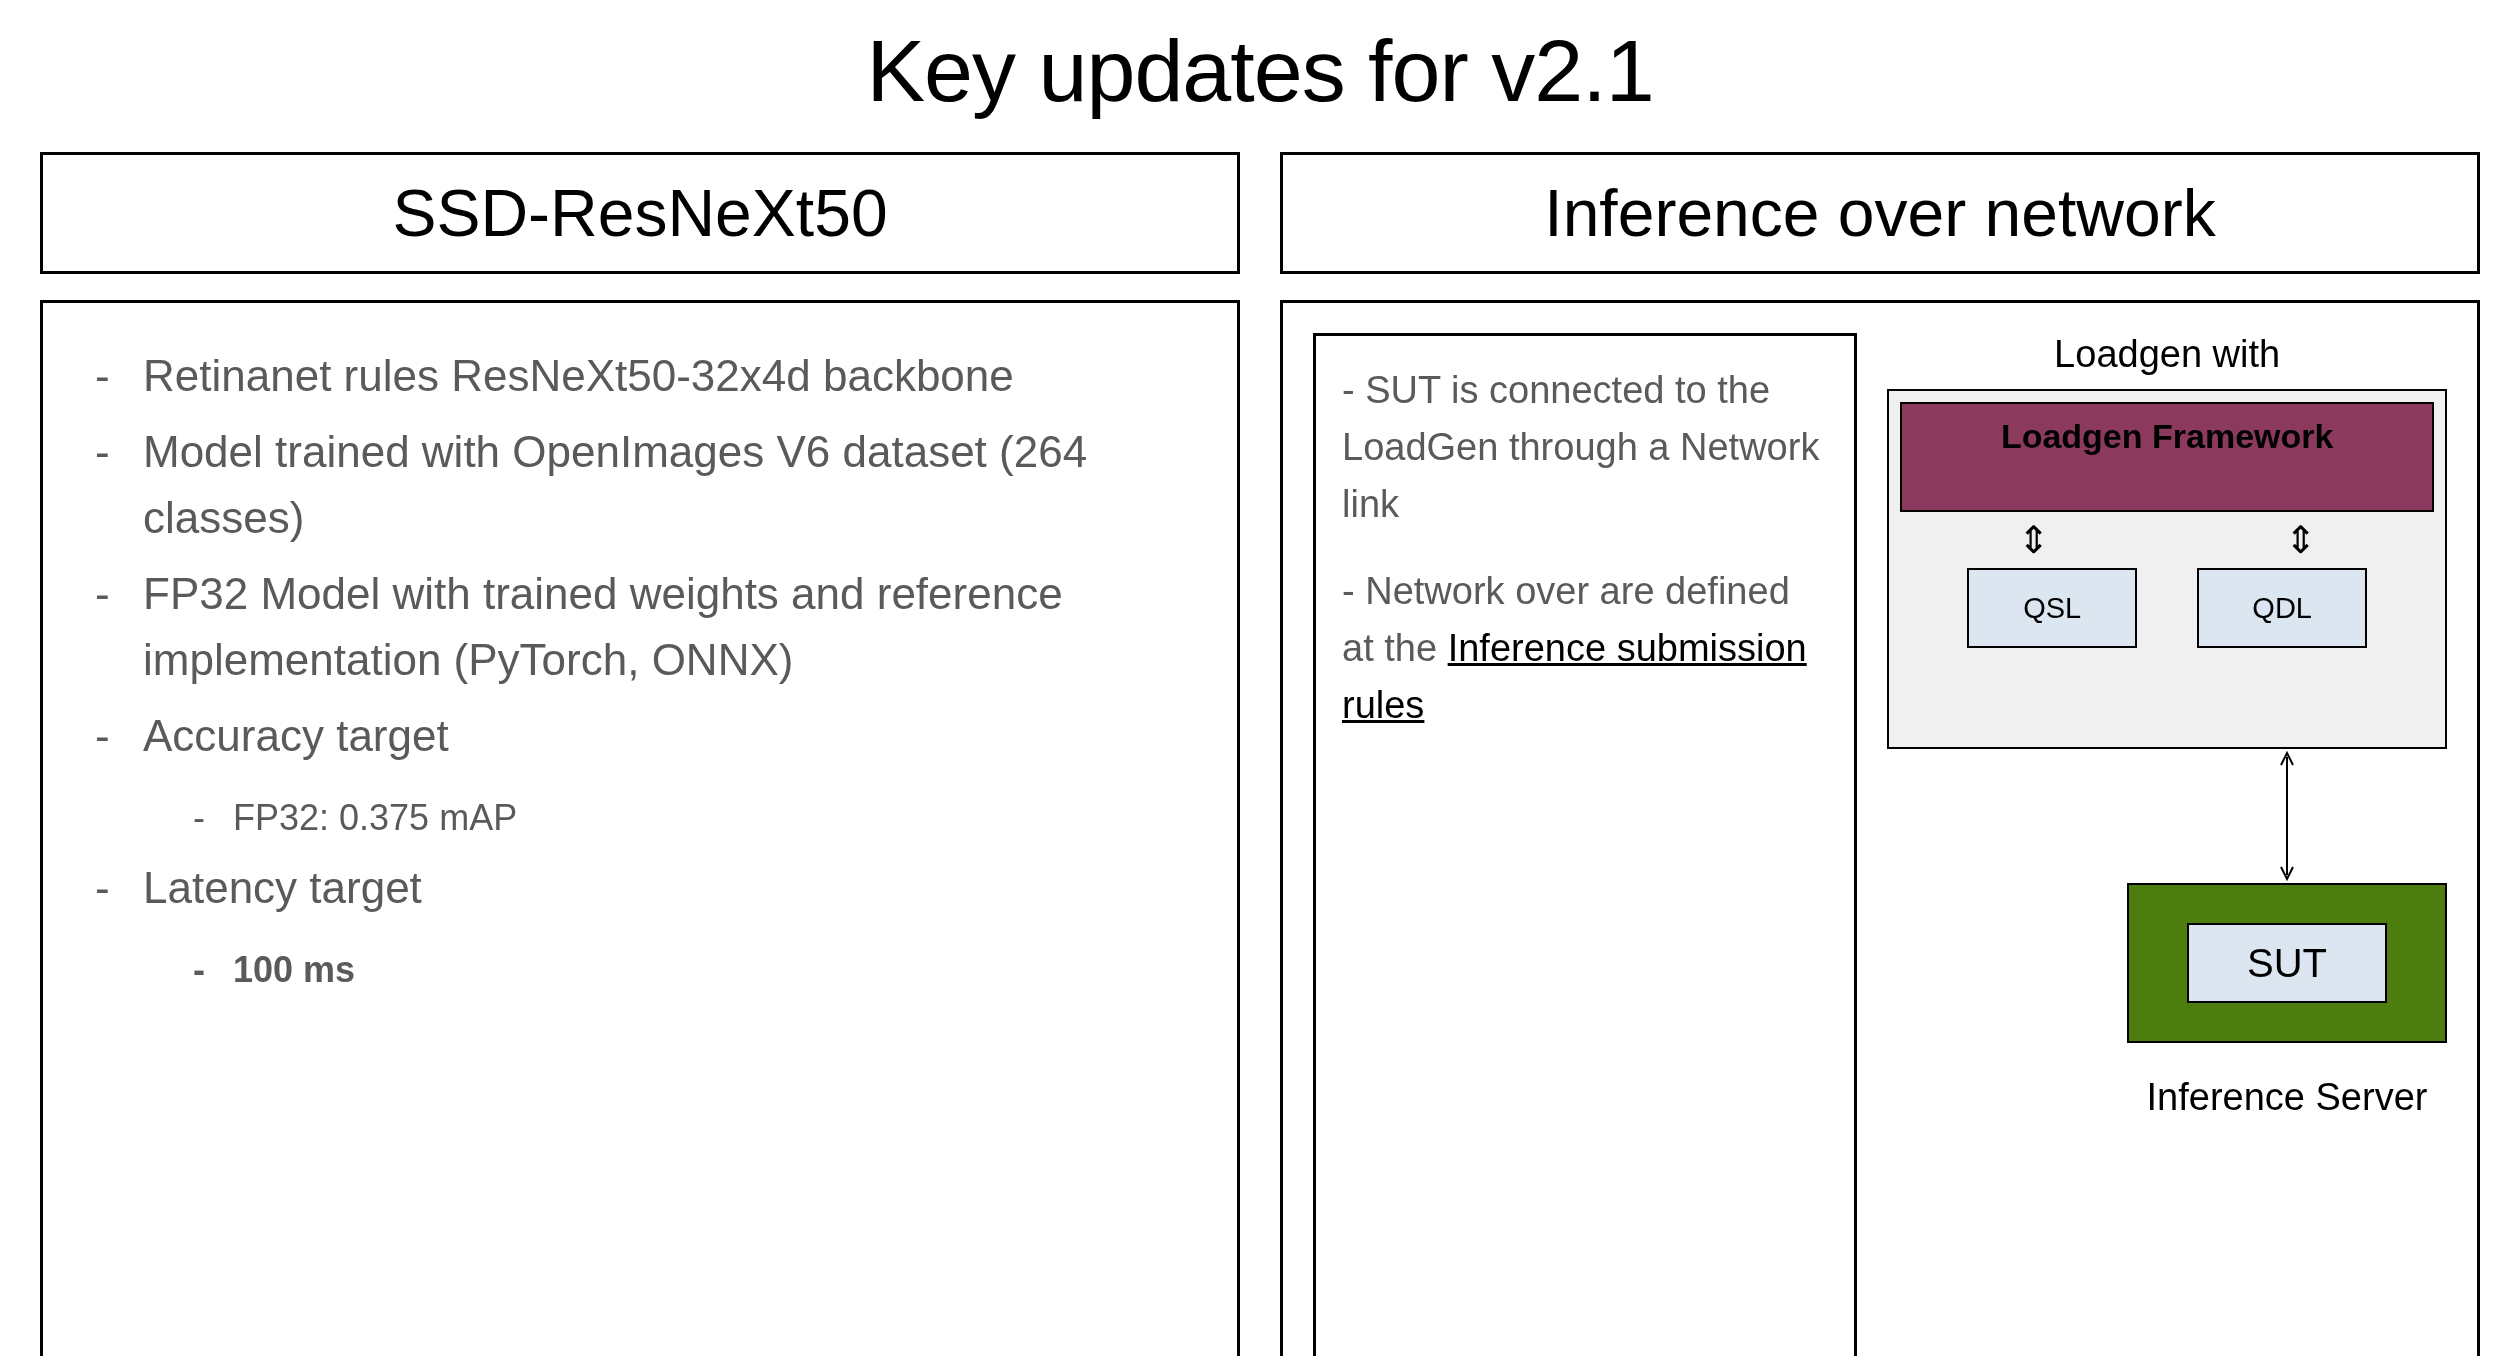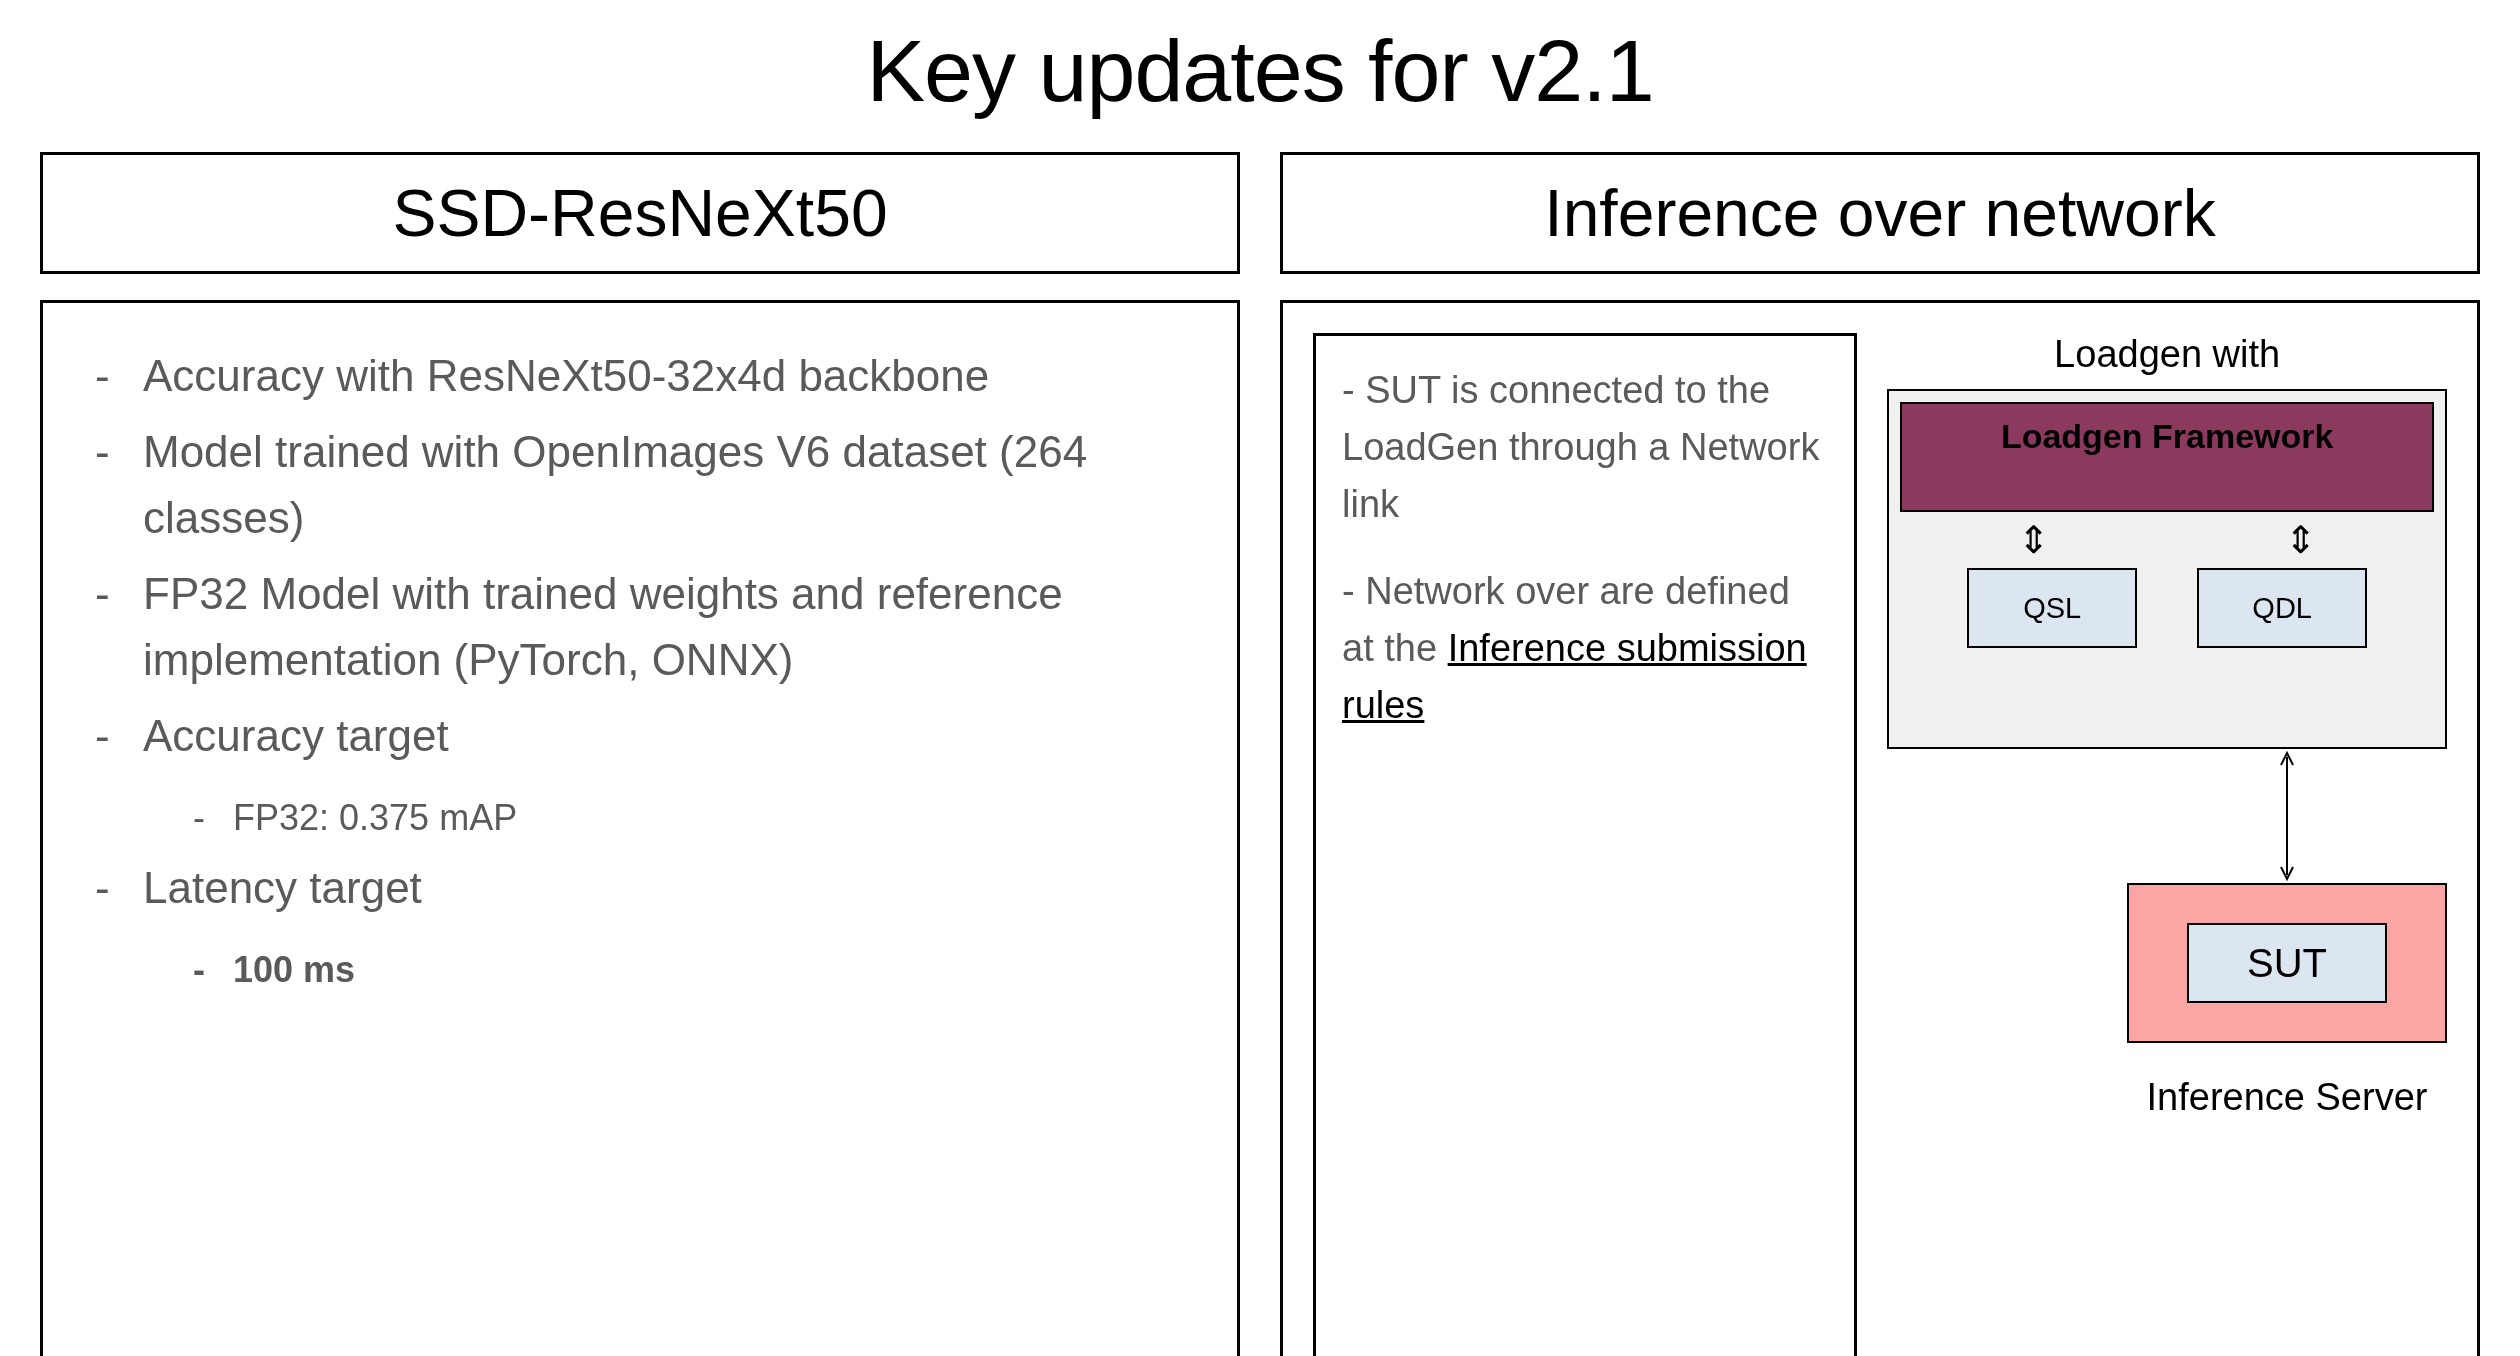--- a/index.html
+++ b/index.html
@@ -172,21 +172,21 @@
       justify-content: center;
       font-size: 29px;
       color: #000;
     }
     .server-box {
       position: absolute;
       top: 550px;
       right: 0;
       width: 320px;
       height: 160px;
-      background: #fca5a5;
+      background: #4d7c0f;
       border: 2px solid #000;
       display: flex;
       align-items: center;
       justify-content: center;
     }
     .sut-box {
       background: #dce6f0;
       border: 2px solid #000;
       width: 200px;
       height: 80px;
@@ -227,21 +227,21 @@
 <body>
 
 <h1 class="slide-title">Key updates for v2.1</h1>
 
 <div class="columns">
 
   <div class="col">
     <div class="section-header">SSD-ResNeXt50</div>
     <div class="section-body">
       <ul class="bullet-list">
-        <li>Accuracy with ResNeXt50-32x4d backbone</li>
+        <li>Retinanet rules ResNeXt50-32x4d backbone</li>
         <li>Model trained with OpenImages V6 dataset (264 classes)</li>
         <li>FP32 Model with trained weights and reference implementation (PyTorch, ONNX)</li>
         <li>
           <span>Accuracy target</span>
           <ul class="sub-list">
             <li>FP32: 0.375 mAP</li>
           </ul>
         </li>
         <li>
           <span>Latency target</span>

